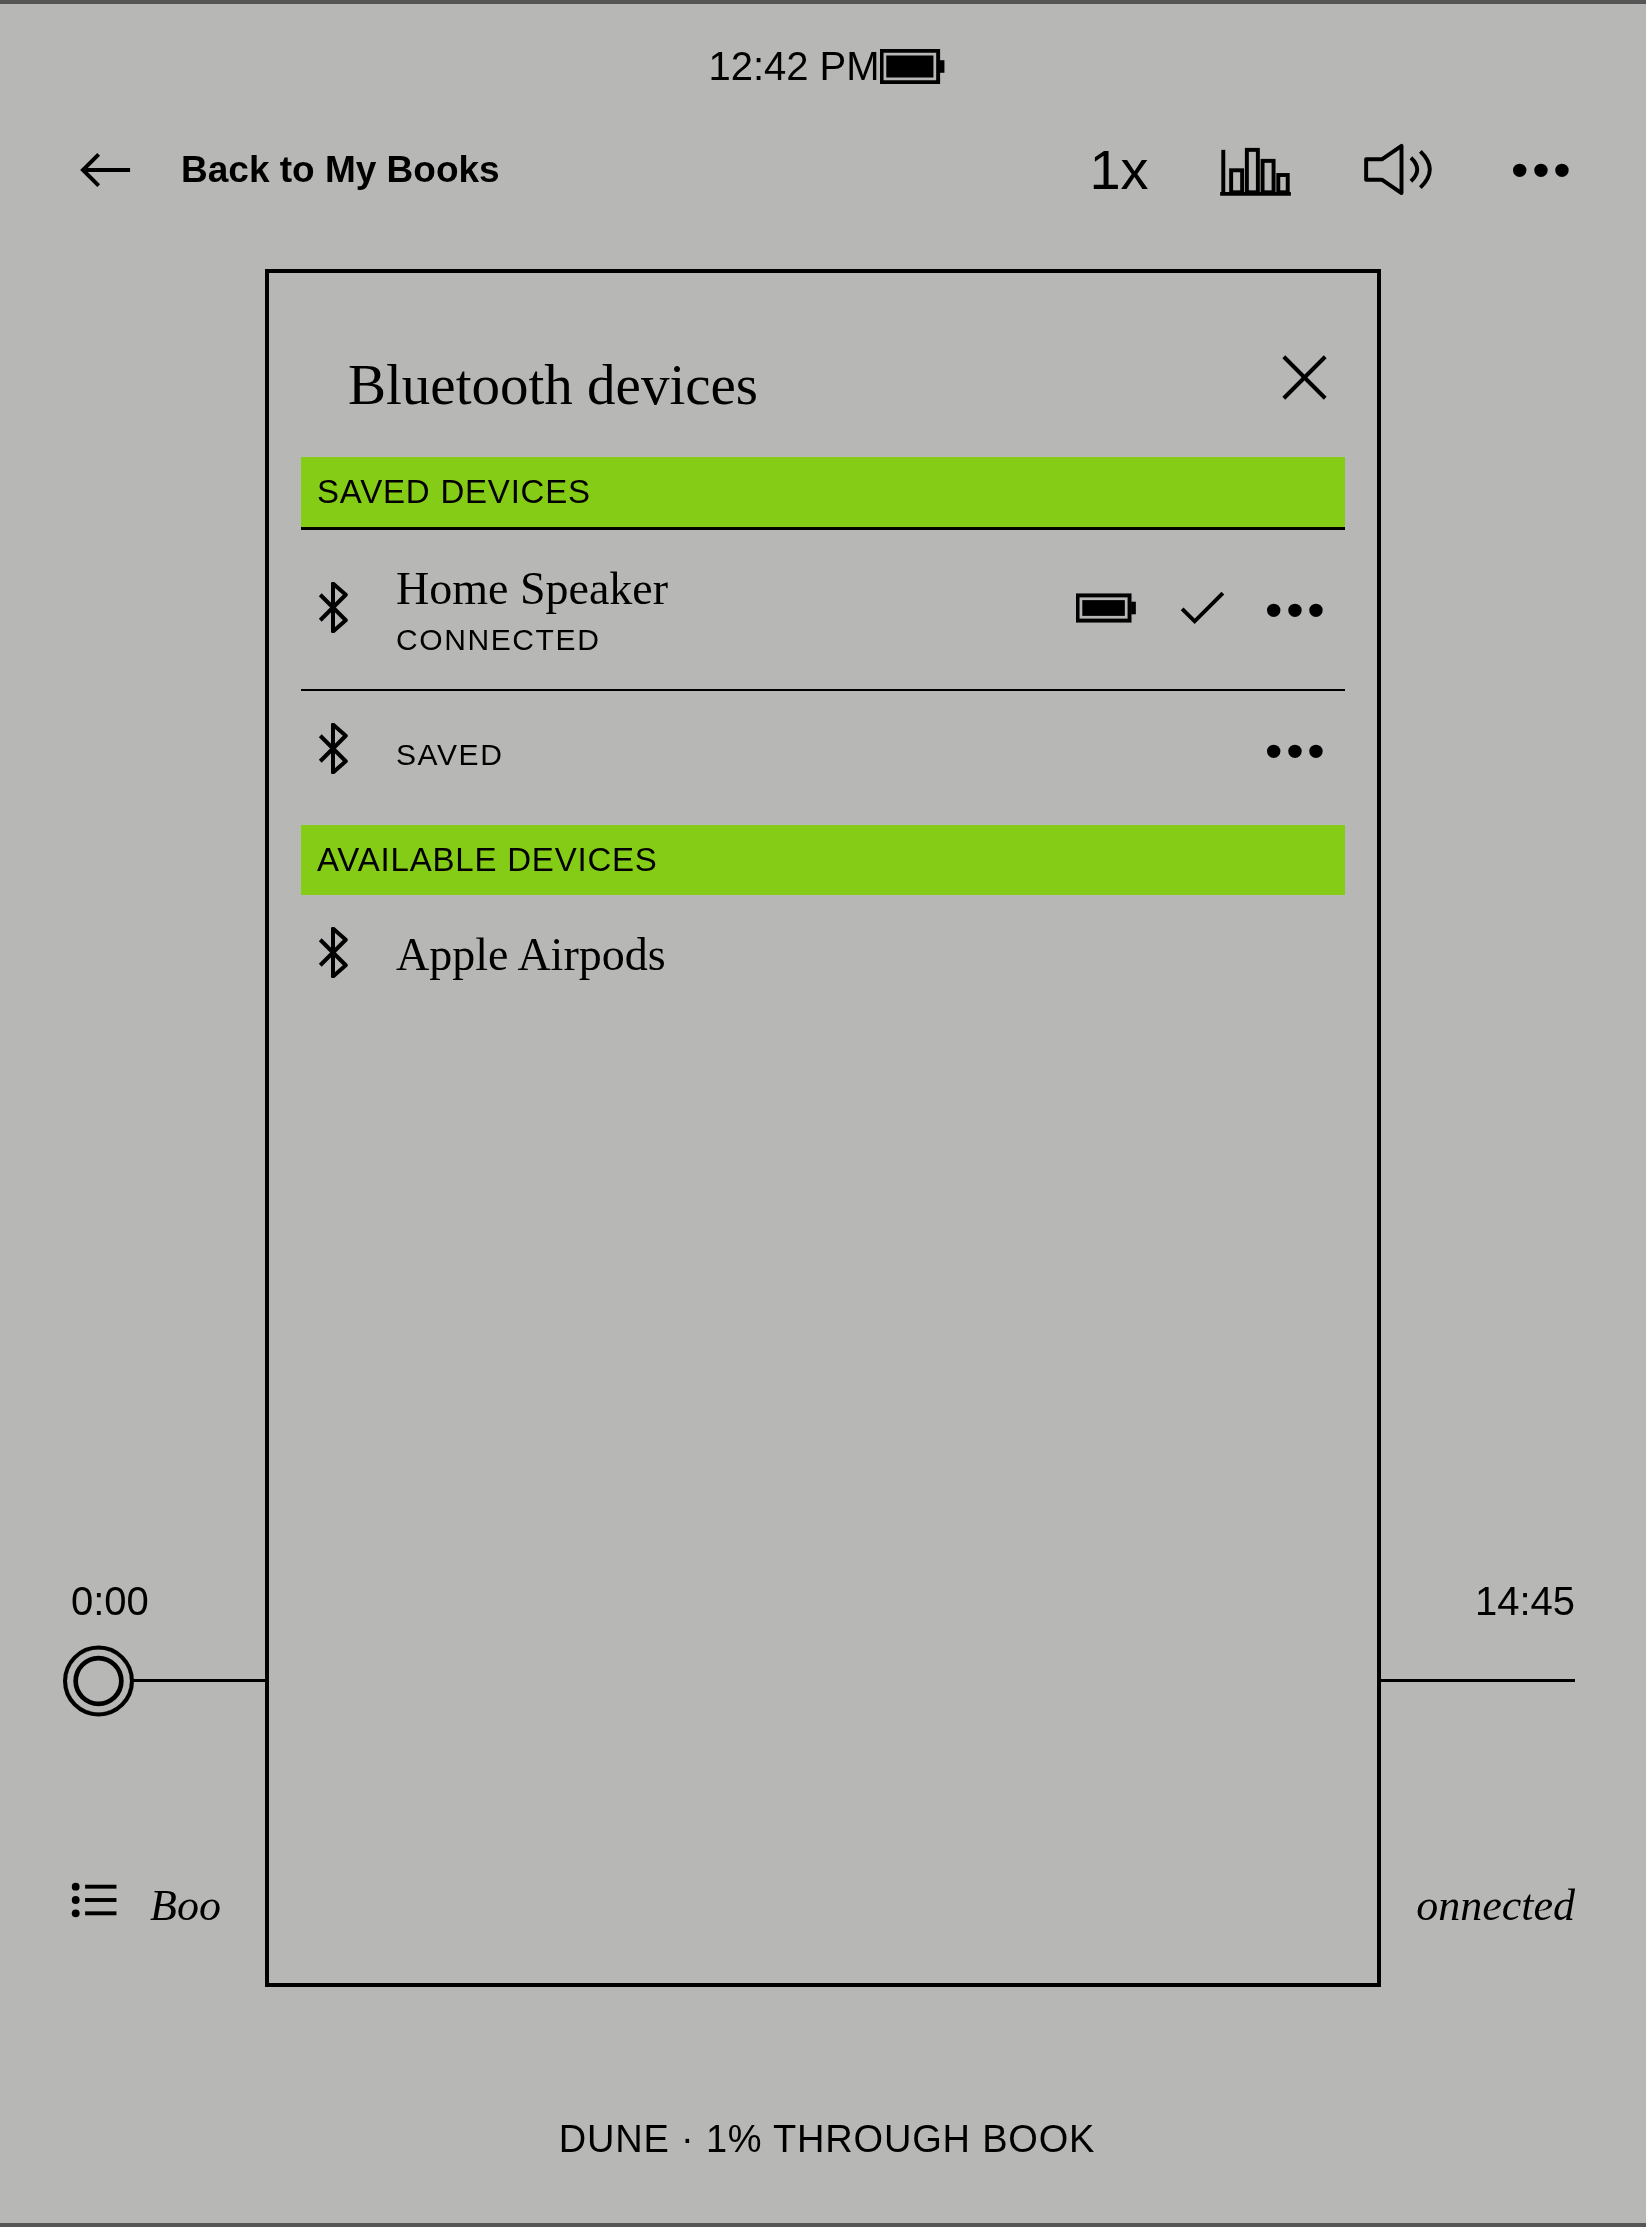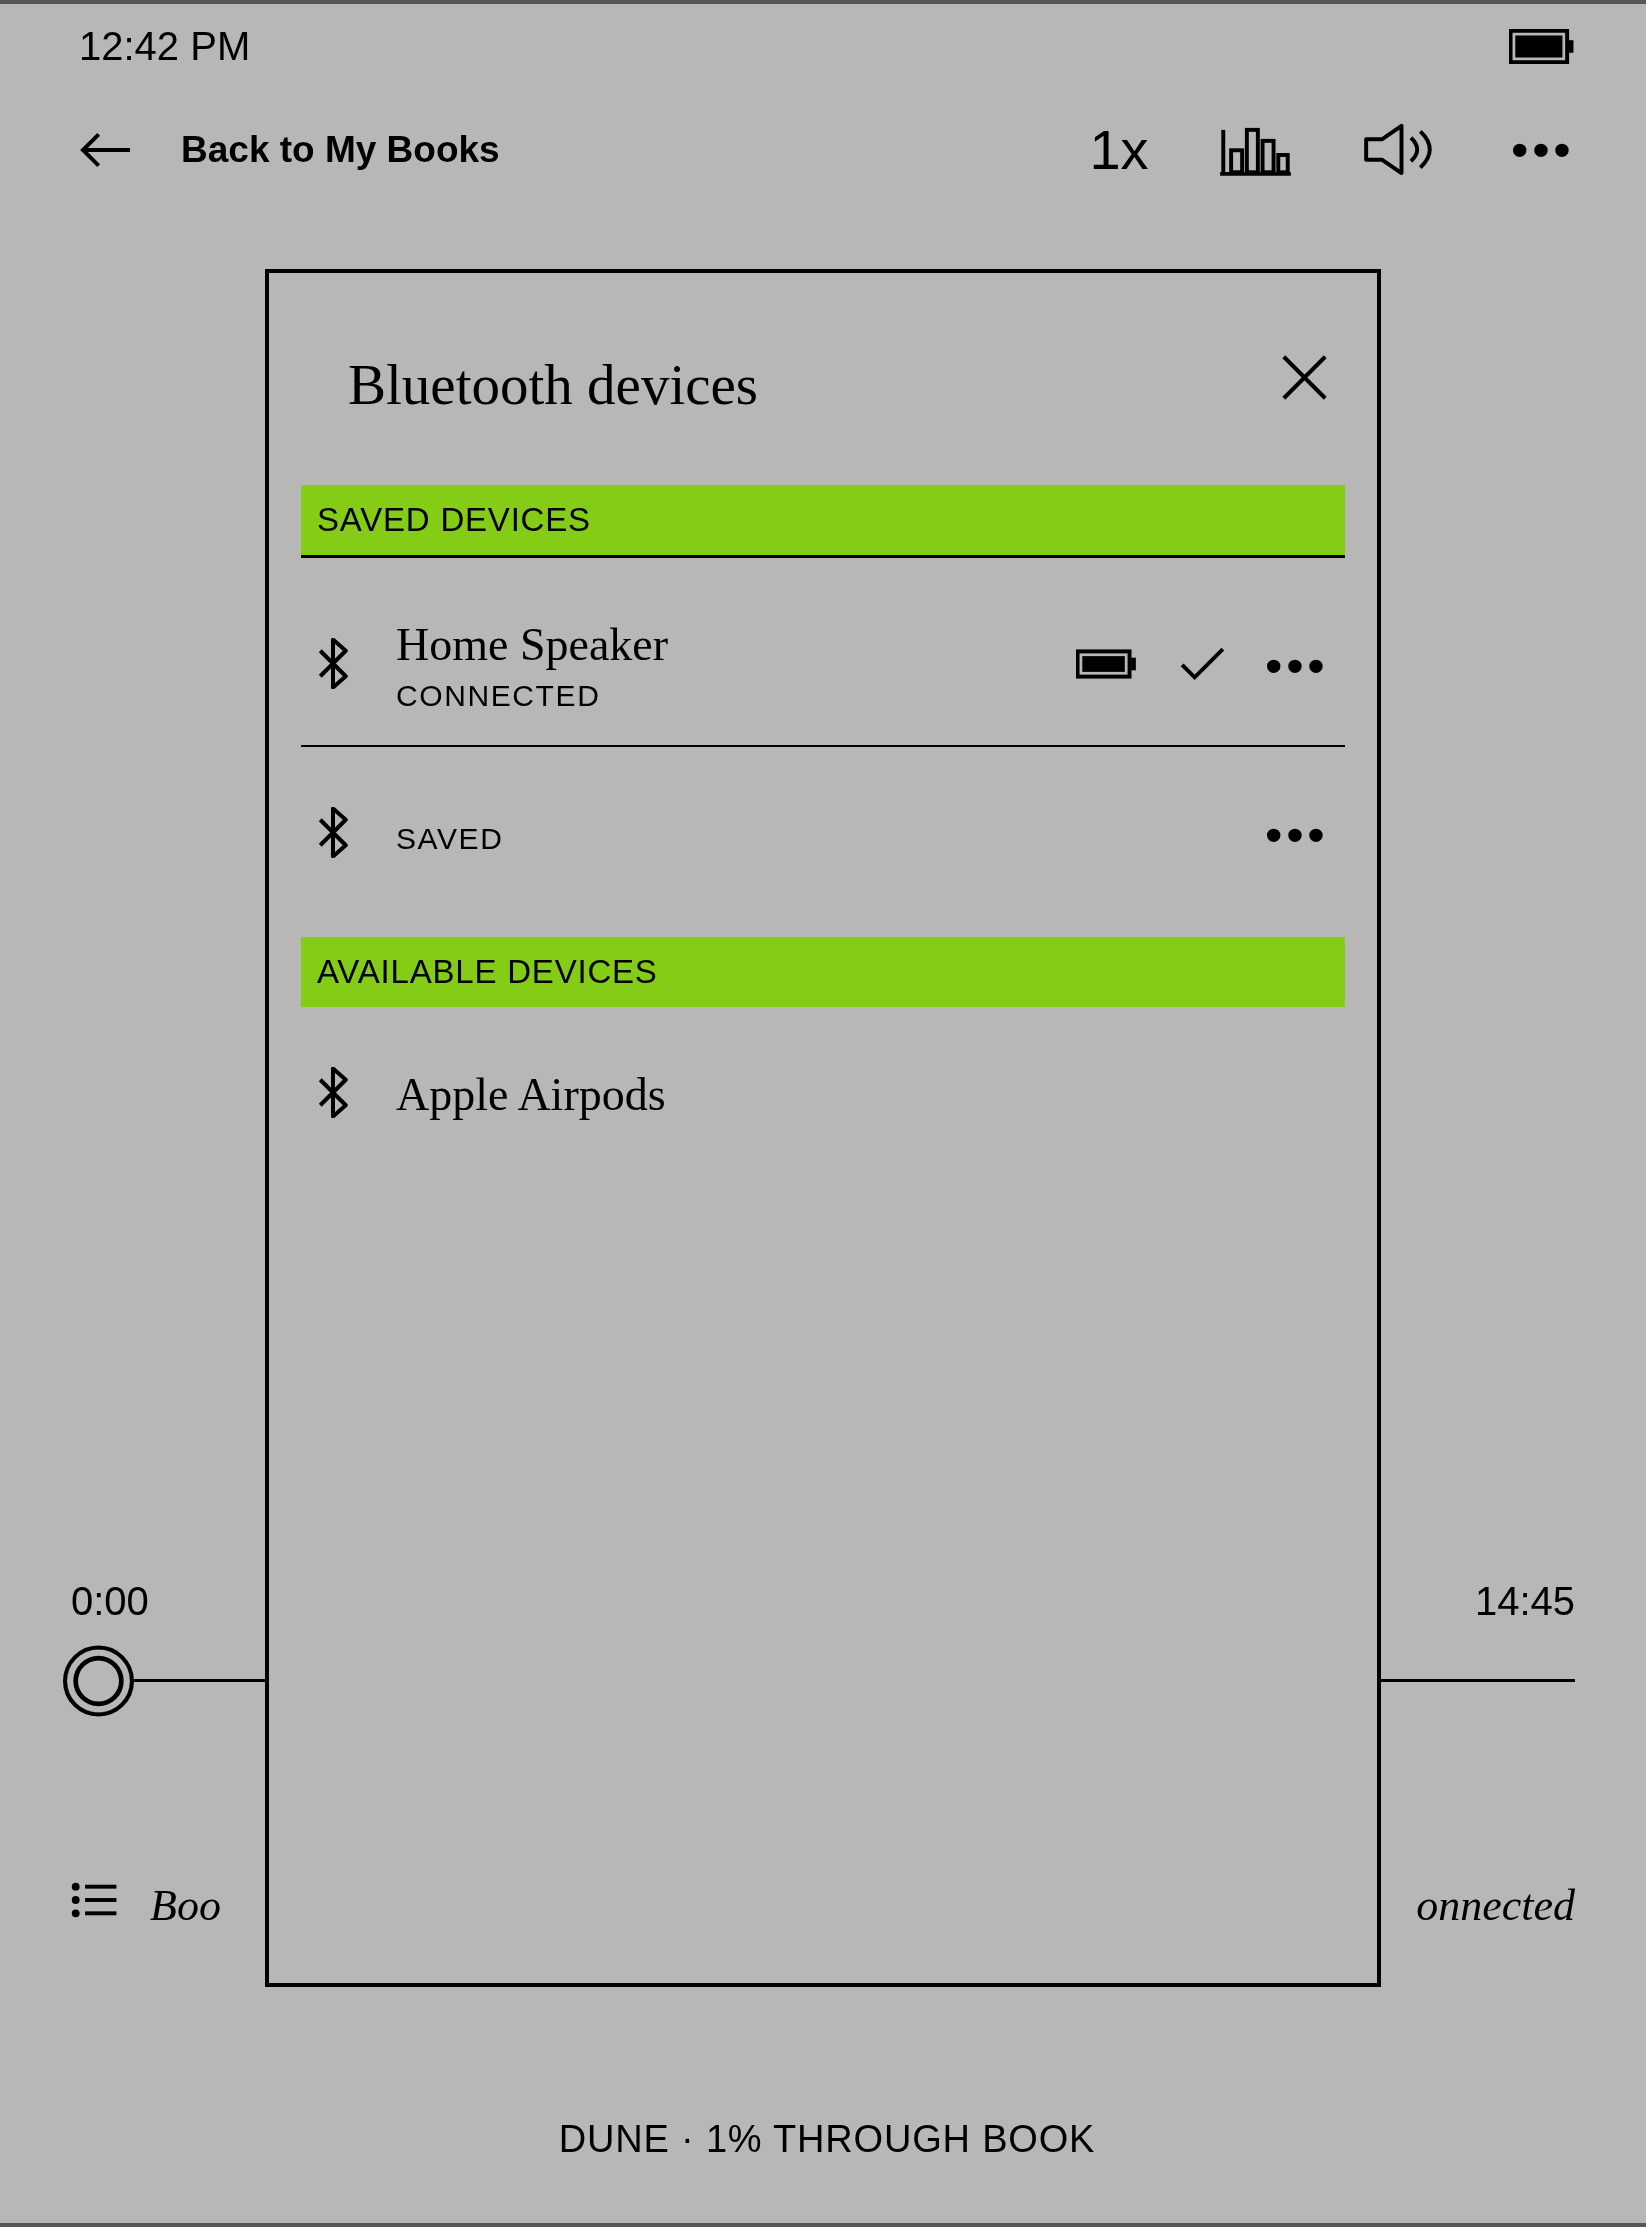--- a/index.html
+++ b/index.html
@@ -9,23 +9,23 @@
     background: #b7b7b6;
     width: 1646px;
     height: 2227px;
     position: relative;
     overflow: hidden;
     border-top: 4.7px solid #555;
     border-bottom: 4.7px solid #555;
   }
   .status-bar {
     display: flex;
-    justify-content: space-between;
+    justify-content: center;
     align-items: center;
-    padding: 20px 71px 16px 79px;
+    padding: 40px 71px 16px 79px;
     font-family: -apple-system, Helvetica, Arial, sans-serif;
     font-size: 40px;
     color: #000;
   }
   .battery-icon svg { display:block; }
   .nav-bar {
     display: flex;
     align-items: center;
     padding: 32px 71px 32px 79px;
     gap: 47px;
@@ -104,21 +104,20 @@
   .modal {
     position: absolute;
     left: 265px;
     top: 265px;
     width: 1116px;
     height: 1718px;
     border: 4px solid #000;
     background: #b7b7b6;
     display:flex;
     flex-direction:column;
-    gap:28px;
   }
   .modal-header {
     display:flex;
     align-items:flex-start;
     padding: 79px 47px 40px 79px;
   }
   .modal-title {
     font-size: 57px;
     flex:1;
   }

